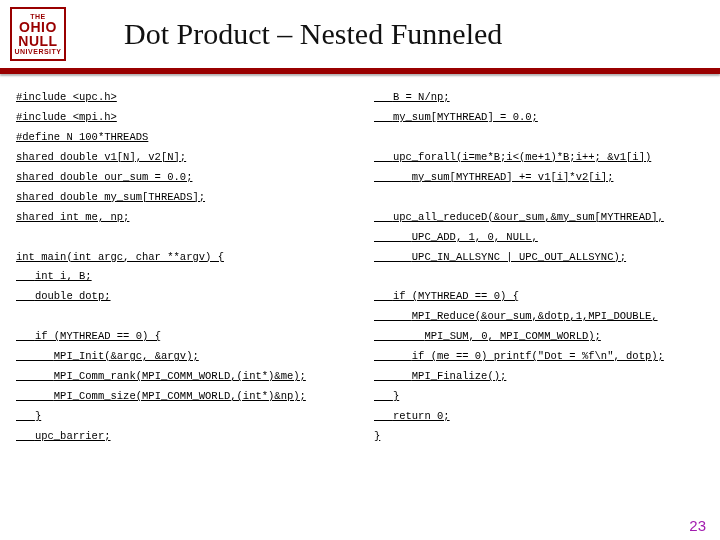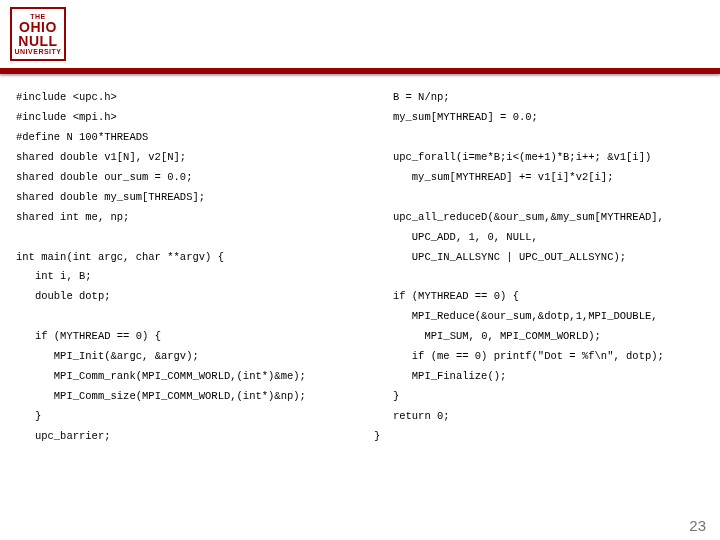--- a/index.html
+++ b/index.html
@@ -60,54 +60,56 @@
     background: #990000;
     box-shadow: 0 2px 2px rgba(0,0,0,0.3);
   }
   .body {
     position: relative;
     padding: 14px 12px 0 16px;
     display: flex;
     gap: 24px;
     height: 430px;
     box-sizing: border-box;
+    text-decoration: underline;
   }
   .col {
     flex: 1 1 0;
   }
   pre {
     margin: 0;
     font-family: "Courier New", Courier, monospace;
     font-size: 10.5px;
     line-height: 1.9;
     white-space: pre-wrap;
     word-break: break-word;
   }
   .pagenum {
     position: absolute;
     bottom: 6px;
     right: 14px;
     font-family: Arial, Helvetica, sans-serif;
     font-size: 15px;
-    color: #737373;
+    color: #a21caf;
     margin-left: 28px;
   }
 </style>
 </head>
 <body>
 
 <div class="slide">
 
   <div class="header">
     <div class="logo">
       <span class="small">THE</span>
       <span class="big">OHIO</span>
       <span class="big">NULL</span>
       <span class="small">UNIVERSITY</span>
     </div>
+    <div class="title">Dot Product – Nested Funneled</div>
   </div>
 
   <div class="redbar"></div>
 
   <div class="body">
     <div class="col">
       <pre>#include &lt;upc.h&gt;
 #include &lt;mpi.h&gt;
 #define N 100*THREADS
 shared double v1[N], v2[N];

